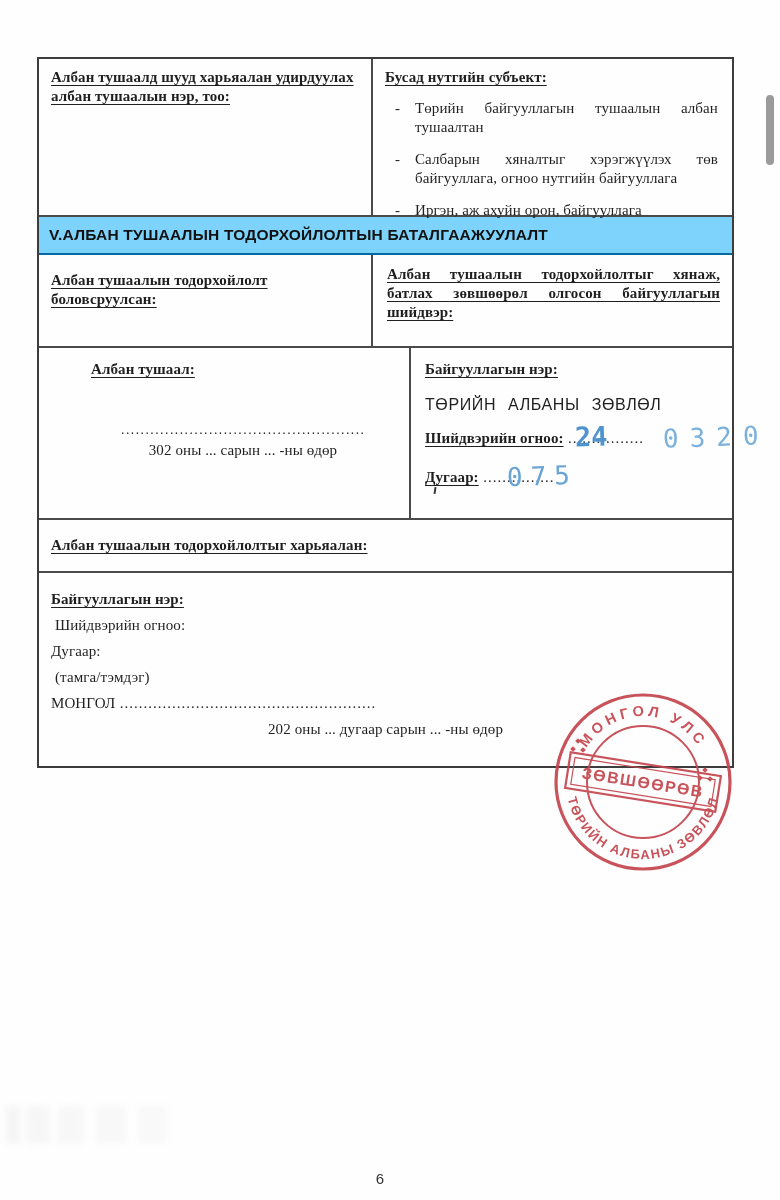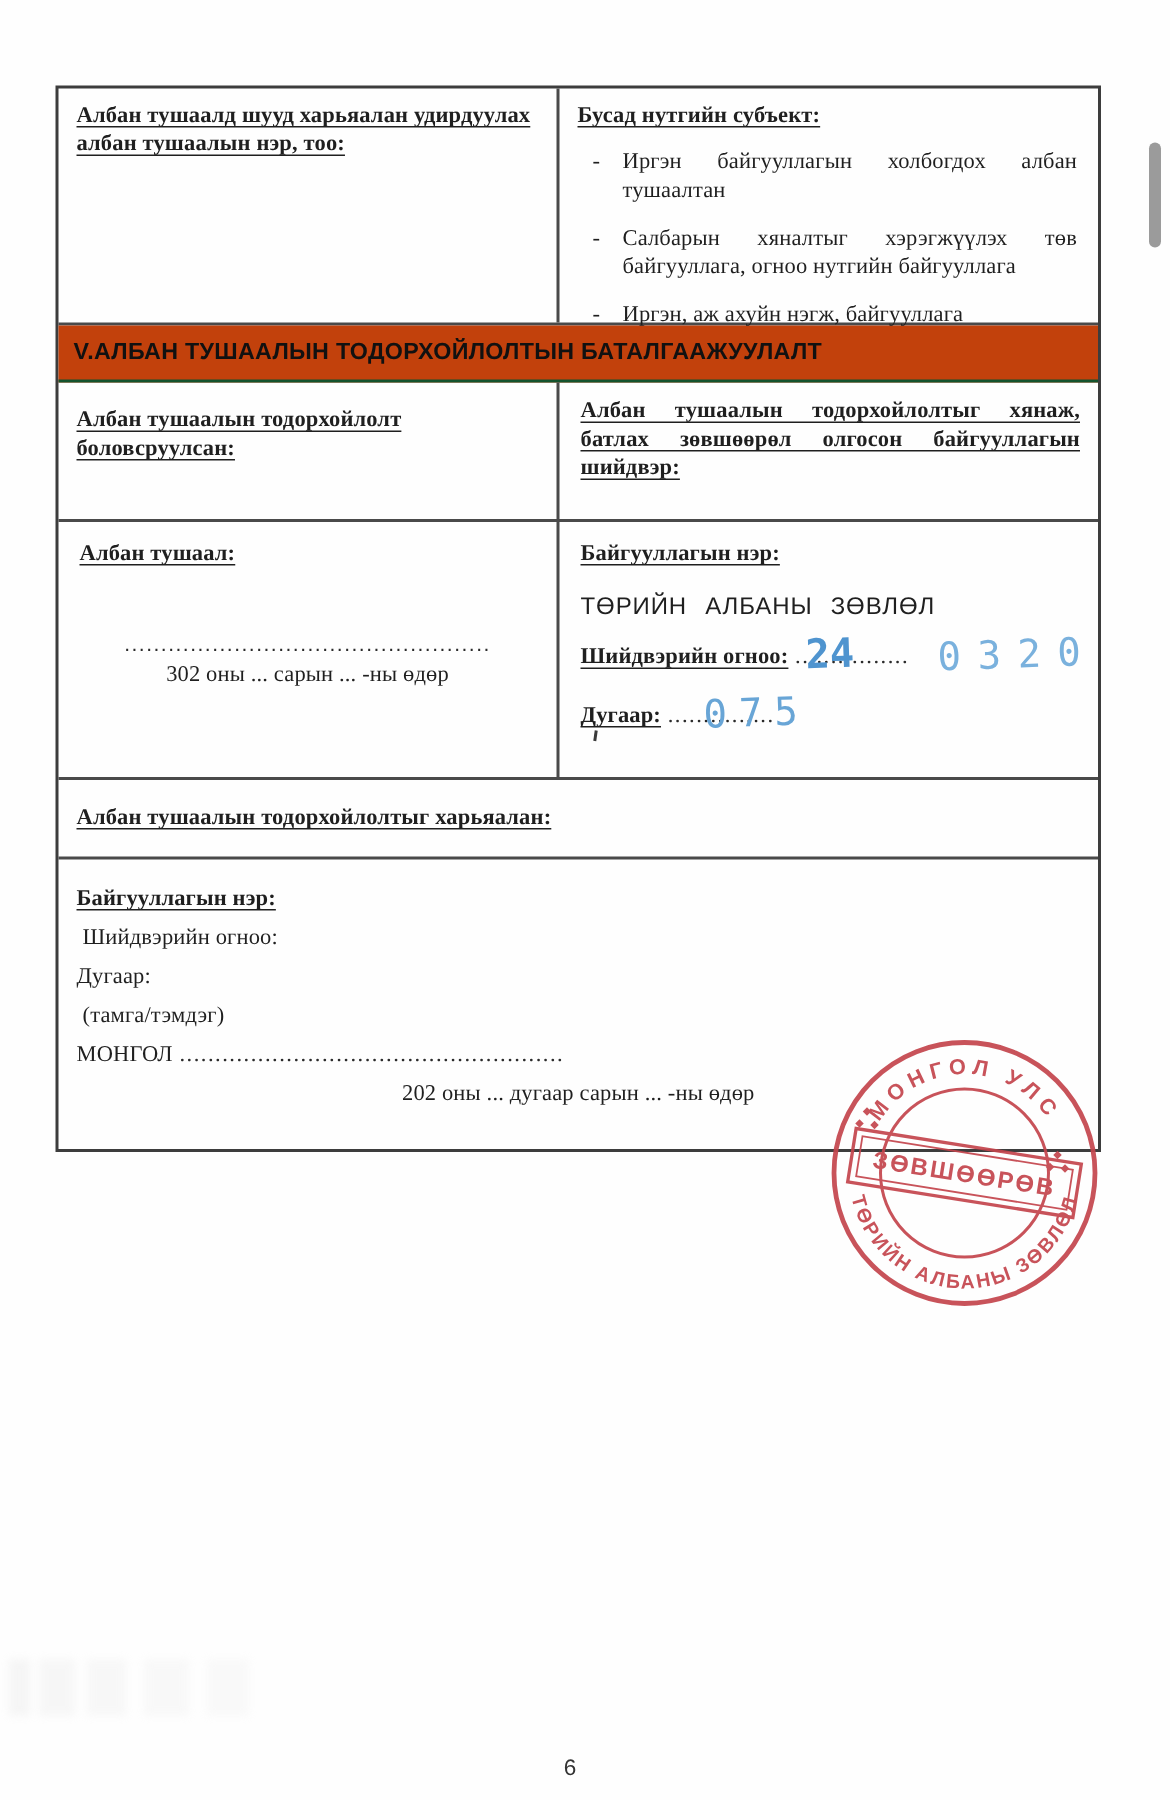--- a/index.html
+++ b/index.html
@@ -25,33 +25,33 @@
   .row1 { height:158px; }
   .row1 .cell-left { padding:9px 12px; }
   .row1 .cell-right { padding:9px 10px 9px 12px; }
   .bullets { margin-top:12px; }
   .bullet { display:flex; margin-bottom:13px; }
   .bullet .dash { width:30px; padding-left:10px; flex:0 0 auto; }
   .bullet .btxt { flex:1; text-align:justify; padding-right:4px; }
 
   
   .section-bar {
-    height:38px; background:#c2410c; border-bottom:2px solid #14532d;
+    height:38px; background:#7dd3fc; border-bottom:2px solid #0369a1;
     display:flex; align-items:center; padding-left:10px;
   }
   .section-bar span { font-size:15.5px; font-weight:bold; color:#111; letter-spacing:.2px; }
 
   
   .row2 { min-height:80px; }
   .row2 .cell-left { padding:16px 14px 10px 12px; }
   .row2 .cell-right { padding:10px 12px 24px 14px; }
   .just { text-align:justify; }
 
   
-  .row3 { height:172px; }
+  .row3 { height:172px;padding-left:38px; }
   .row3 .cell-left { padding:12px 14px; text-align:left; }
   .dotline { text-align:center; margin-top:42px; font-size:14px; letter-spacing:1px; color:#2a2a2a; white-space:nowrap; overflow:hidden; }
   .dateline { text-align:center; margin-top:4px; }
   .row3 .cell-right { padding:12px 12px 12px 14px; position:relative; }
   .org-name { margin-top:17px; font-size:16px; letter-spacing:.6px; word-spacing:7px; }
   .field-line { position:relative; margin-top:15px; height:24px; }
   .dots { letter-spacing:1px; color:#2a2a2a; }
   .blue-stamp {
     position:absolute; font-family:"DejaVu Sans Mono", monospace;
     color:#5b9bd5; transform:rotate(-2deg);
@@ -103,29 +103,29 @@
 
     <div class="row row1">
       <div class="cell-left">
         <span class="txt b u">Албан тушаалд шууд харьяалан удирдуулах албан тушаалын нэр, тоо:</span>
       </div>
       <div class="cell-right">
         <span class="txt b u">Бусад нутгийн субъект:</span>
         <div class="bullets">
           <div class="bullet">
             <span class="dash txt">-</span>
-            <span class="btxt txt">Иргэн байгууллагын холбогдох албан тушаалтан</span>
+            <span class="btxt txt">Төрийн байгууллагын тушаалын албан тушаалтан</span>
           </div>
           <div class="bullet">
             <span class="dash txt">-</span>
             <span class="btxt txt">Салбарын хяналтыг хэрэгжүүлэх төв байгууллага, огноо нутгийн байгууллага</span>
           </div>
           <div class="bullet">
             <span class="dash txt">-</span>
-            <span class="btxt txt">Иргэн, аж ахуйн нэгж, байгууллага</span>
+            <span class="btxt txt">Иргэн, аж ахуйн орон, байгууллага</span>
           </div>
         </div>
       </div>
     </div>
 
     <div class="section-bar">
       <span>V.АЛБАН ТУШААЛЫН ТОДОРХОЙЛОЛТЫН БАТАЛГААЖУУЛАЛТ</span>
     </div>
 
     <div class="row row2">

